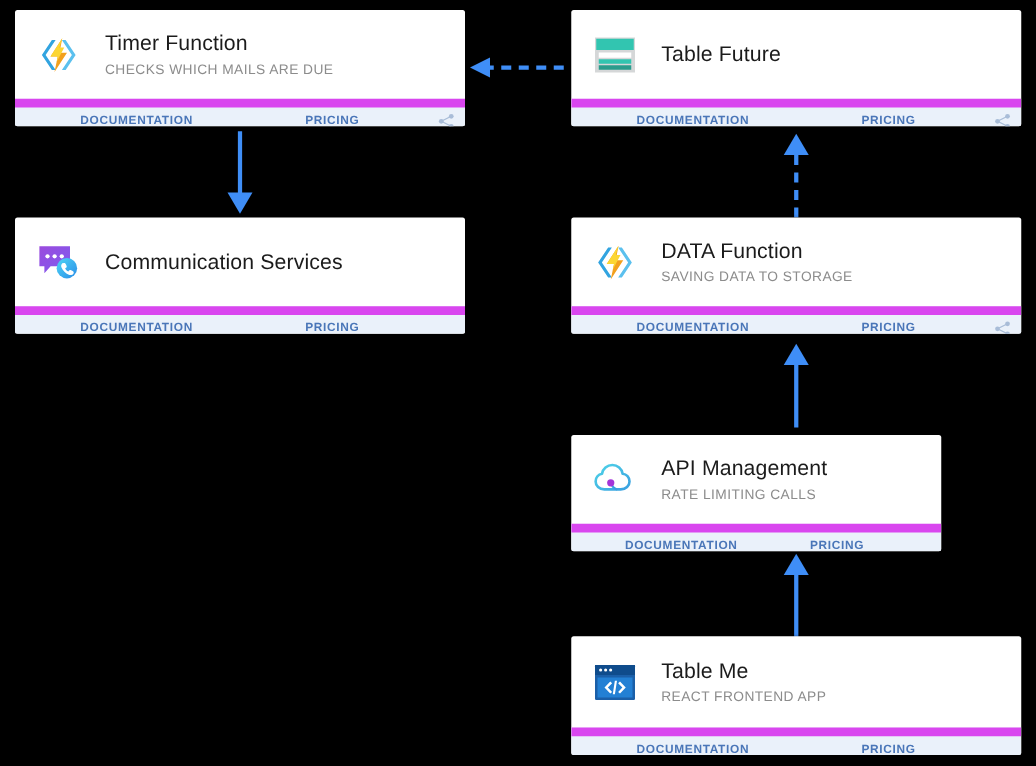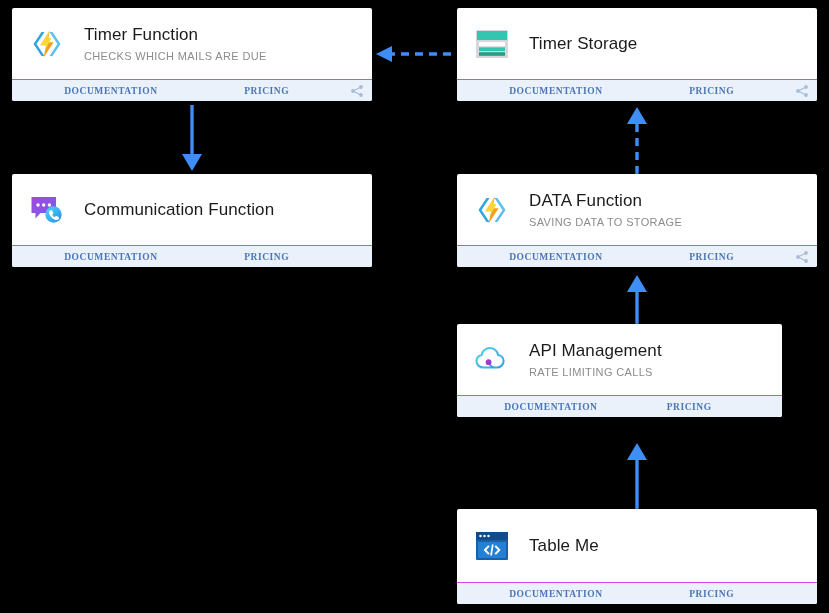--- a/index.html
+++ b/index.html
@@ -65,24 +65,23 @@
     text-transform: uppercase;
     margin-top: 3px;
     white-space: nowrap;
   }
 
   
   .card-footer {
     flex: 0 0 22px;
     height: 22px;
     background: #eaf1fa;
-    border-top: 1px solid #d946ef;
+    border-top: 7px solid #d946ef;
     position: relative;
     display: block;
-    font-family: Liberation Serif, serif;
   }
   .footer-link {
     position: absolute;
     top: 0;
     height: 22px;
     line-height: 22px;
     font-size: 9.5px;
     letter-spacing: 0.55px;
     color: #4a76b8;
     text-transform: uppercase;
@@ -181,21 +180,21 @@
       <div class="card-icon">
         <svg width="34" height="30" viewBox="0 0 34 30">
           <rect x="1" y="1" width="32" height="28" fill="#d5d7d8"></rect>
           <rect x="2" y="2" width="30" height="9" fill="#32c5b0"></rect>
           <rect x="4" y="13" width="26" height="4.2" fill="#ffffff"></rect>
           <rect x="4" y="18.4" width="26" height="3.6" fill="#32c5b0"></rect>
           <rect x="4" y="23.2" width="26" height="3.6" fill="#2a9c8c"></rect>
         </svg>
       </div>
       <div class="card-text">
-        <div class="card-title">Timer Storage</div>
+        <div class="card-title">Table Future</div>
       </div>
     </div>
     <div class="card-footer">
       <span class="footer-link footer-doc">DOCUMENTATION</span>
       <span class="footer-link footer-price">PRICING</span>
       <span class="footer-share">
         <svg width="14" height="14" viewBox="0 0 14 14">
           <circle cx="11" cy="3" r="1.9" fill="#a9bdd8"></circle>
           <circle cx="11" cy="11" r="1.9" fill="#a9bdd8"></circle>
           <circle cx="3" cy="7" r="1.9" fill="#a9bdd8"></circle>
@@ -225,21 +224,21 @@
           <circle cx="13.7" cy="11" r="1.7" fill="#ffffff"></circle>
           <circle cx="19.4" cy="11" r="1.7" fill="#ffffff"></circle>
           <circle cx="23.5" cy="20.5" r="8.2" fill="url(#csPhone)"></circle>
           <path d="M20.4 16.6 c0.9-0.6 1.9-0.2 2.2 0.6 l0.7 1.6 c0.2 0.6 0 1.1-0.5 1.4 l-0.7 0.4
                    c0.4 1.2 1.4 2.2 2.6 2.6 l0.4-0.7 c0.3-0.5 0.8-0.7 1.4-0.5 l1.6 0.7
                    c0.8 0.3 1.2 1.3 0.6 2.2 -0.8 1.1-2.3 1.5-3.7 0.9 -2.6-1.1-4.7-3.2-5.8-5.8
                    -0.6-1.4-0.2-2.9 0.9-3.7 z" fill="#ffffff"></path>
         </svg>
       </div>
       <div class="card-text">
-        <div class="card-title">Communication Function</div>
+        <div class="card-title">Communication Services</div>
       </div>
     </div>
     <div class="card-footer">
       <span class="footer-link footer-doc">DOCUMENTATION</span>
       <span class="footer-link footer-price">PRICING</span>
     </div>
   </div>
 
   <div class="card" style="left:457px; top:174px; width:360px; height:93px;">
     <div class="card-body">
@@ -264,21 +263,21 @@
           <circle cx="11" cy="3" r="1.9" fill="#a9bdd8"></circle>
           <circle cx="11" cy="11" r="1.9" fill="#a9bdd8"></circle>
           <circle cx="3" cy="7" r="1.9" fill="#a9bdd8"></circle>
           <line x1="3" y1="7" x2="11" y2="3" stroke="#a9bdd8" stroke-width="1.1"></line>
           <line x1="3" y1="7" x2="11" y2="11" stroke="#a9bdd8" stroke-width="1.1"></line>
         </svg>
       </span>
     </div>
   </div>
 
-  <div class="card" style="left:457px; top:324px; width:325px; height:93px;">
+  <div class="card" style="left:457px; top:348px; width:296px; height:93px;">
     <div class="card-body">
       <div class="card-icon">
         <svg width="36" height="32" viewBox="0 0 36 32">
           <defs>
             <linearGradient id="apimCloud" x1="0" y1="0" x2="1" y2="1">
               <stop offset="0%" stop-color="#4fd4e8"></stop>
               <stop offset="100%" stop-color="#3aa0e0"></stop>
             </linearGradient>
           </defs>
           <path d="M9.5 23.5 C5.4 23.5 2.5 20.6 2.5 17.1 C2.5 14.1 4.7 11.6 7.6 11.0
@@ -309,20 +308,21 @@
           <circle cx="9.5" cy="5" r="1.25" fill="#ffffff"></circle>
           <circle cx="13.5" cy="5" r="1.25" fill="#ffffff"></circle>
           <rect x="3" y="11" width="28" height="16" fill="#2380d4"></rect>
           <path d="M13.2 14.2 L8.6 19.0 L13.2 23.8 L14.7 22.5 L11.3 19.0 L14.7 15.5 Z" fill="#ffffff"></path>
           <path d="M21.0 14.2 L25.6 19.0 L21.0 23.8 L19.5 22.5 L22.9 19.0 L19.5 15.5 Z" fill="#ffffff"></path>
           <path d="M18.6 13.6 L16.9 13.6 L15.2 24.4 L16.9 24.4 Z" fill="#ffffff"></path>
         </svg>
       </div>
       <div class="card-text">
         <div class="card-title">Table Me</div>
+        <div class="card-sub">REACT FRONTEND APP</div>
       </div>
     </div>
     <div class="card-footer">
       <span class="footer-link footer-doc">DOCUMENTATION</span>
       <span class="footer-link footer-price">PRICING</span>
     </div>
   </div>
 
 </div>
 

